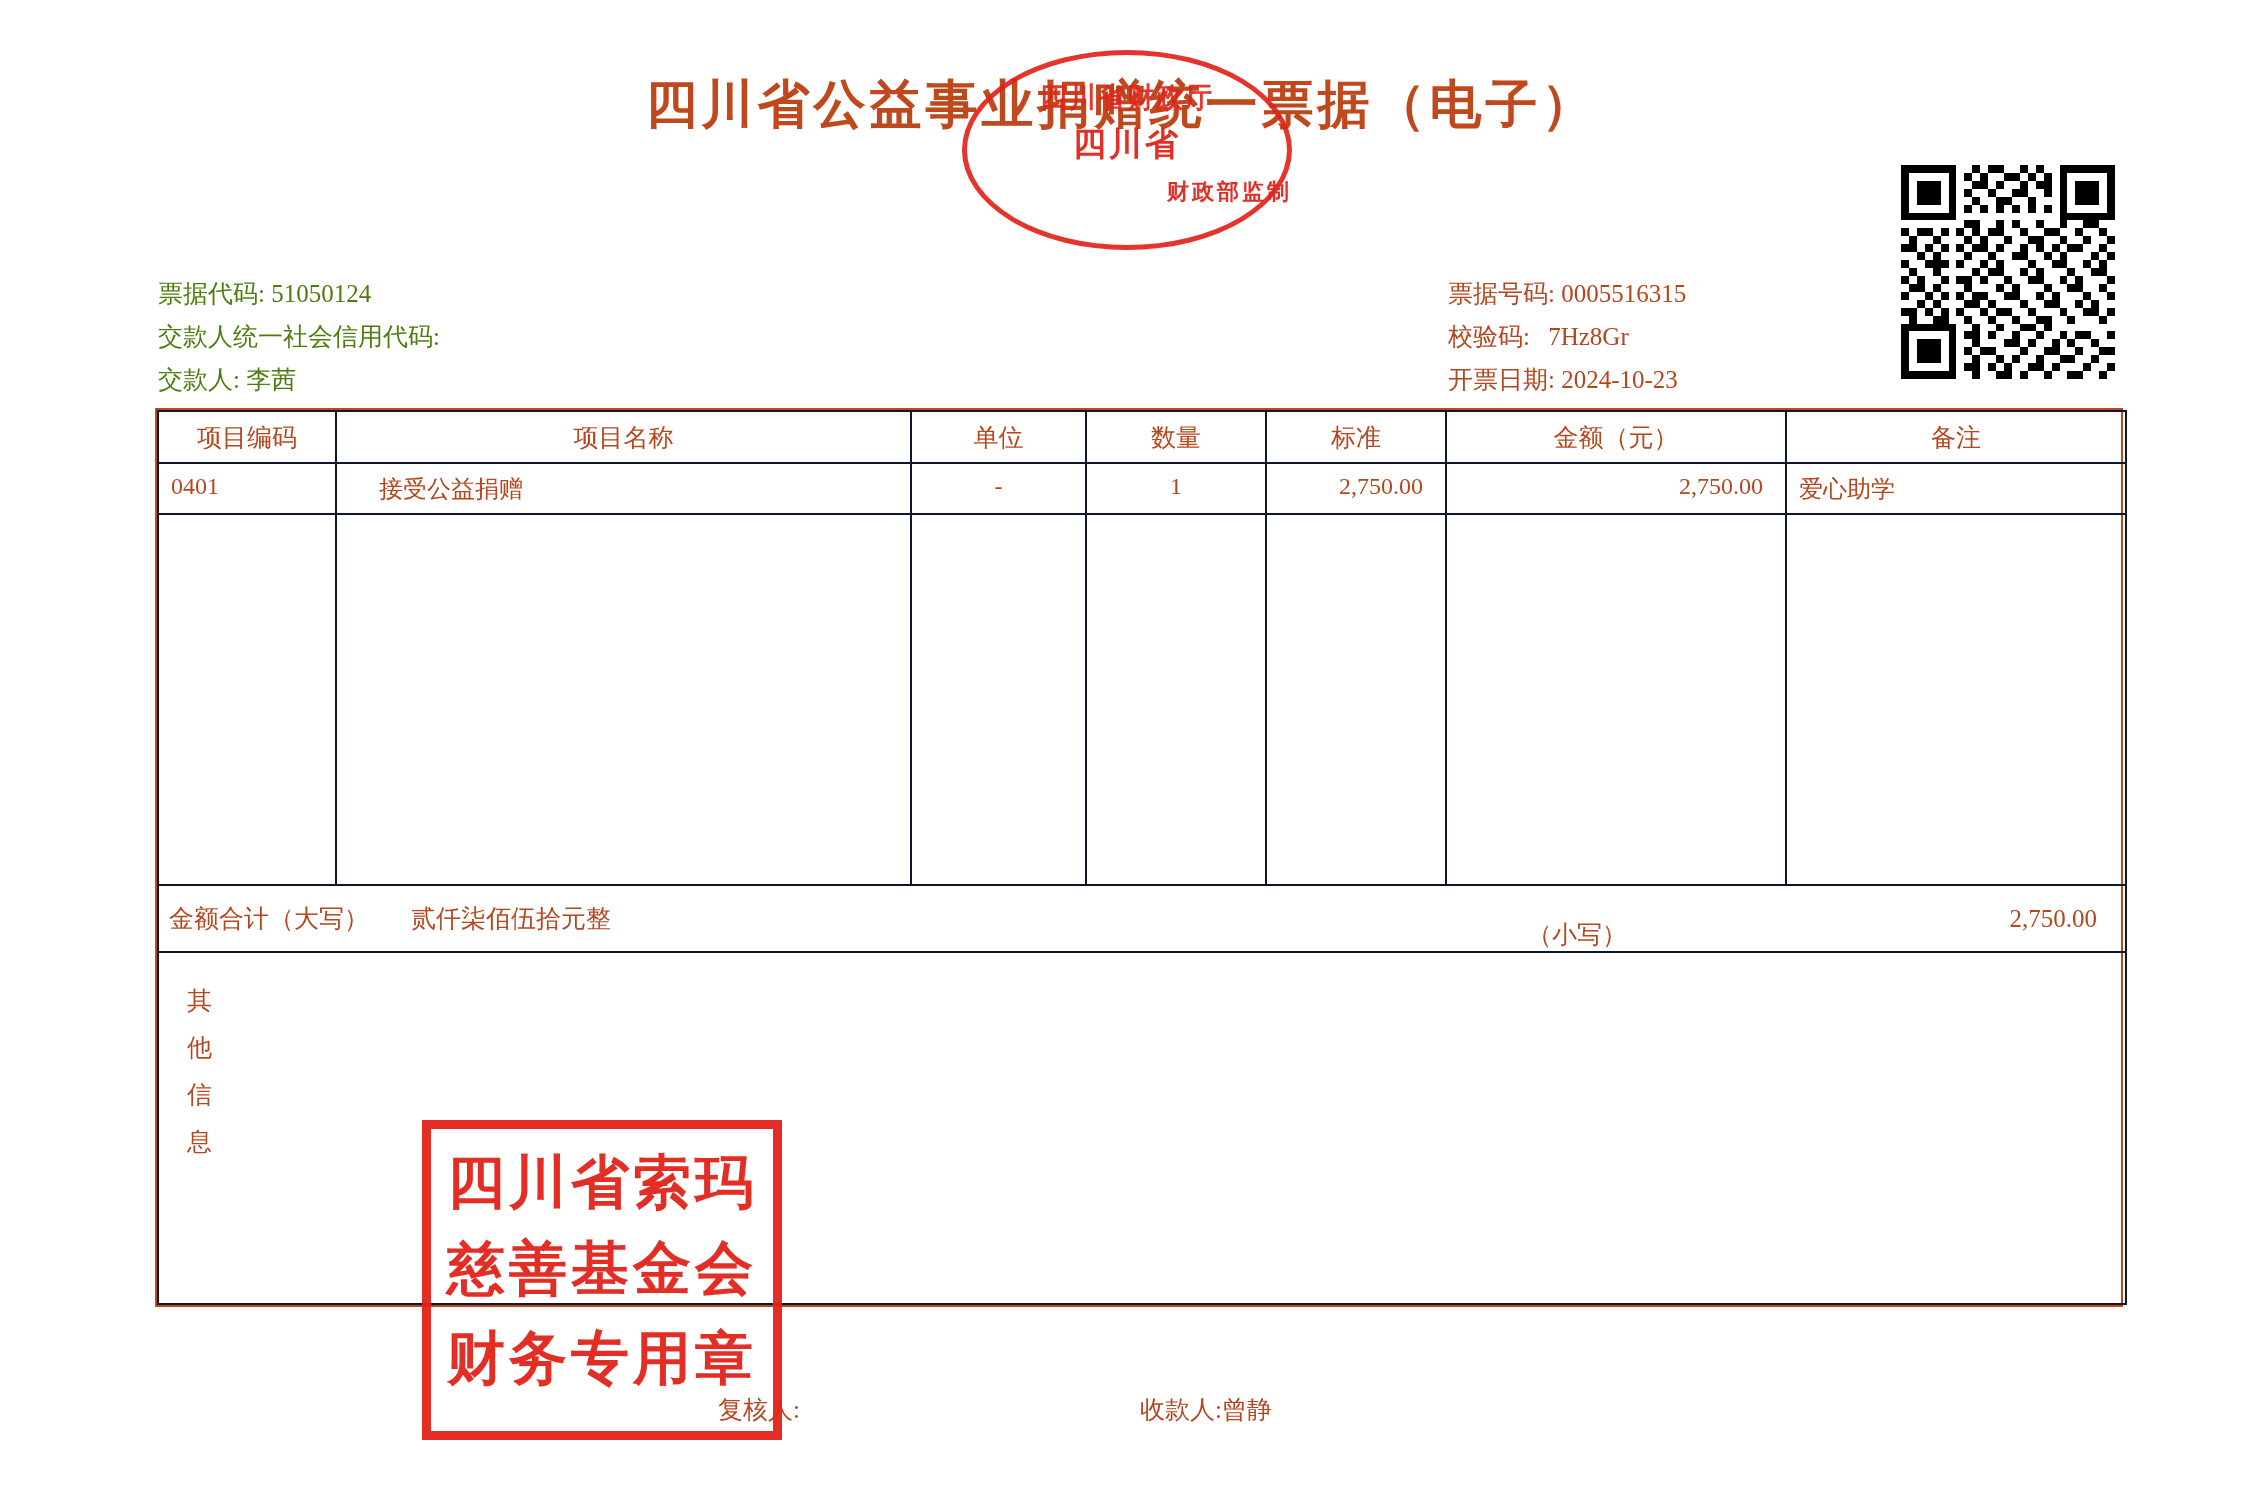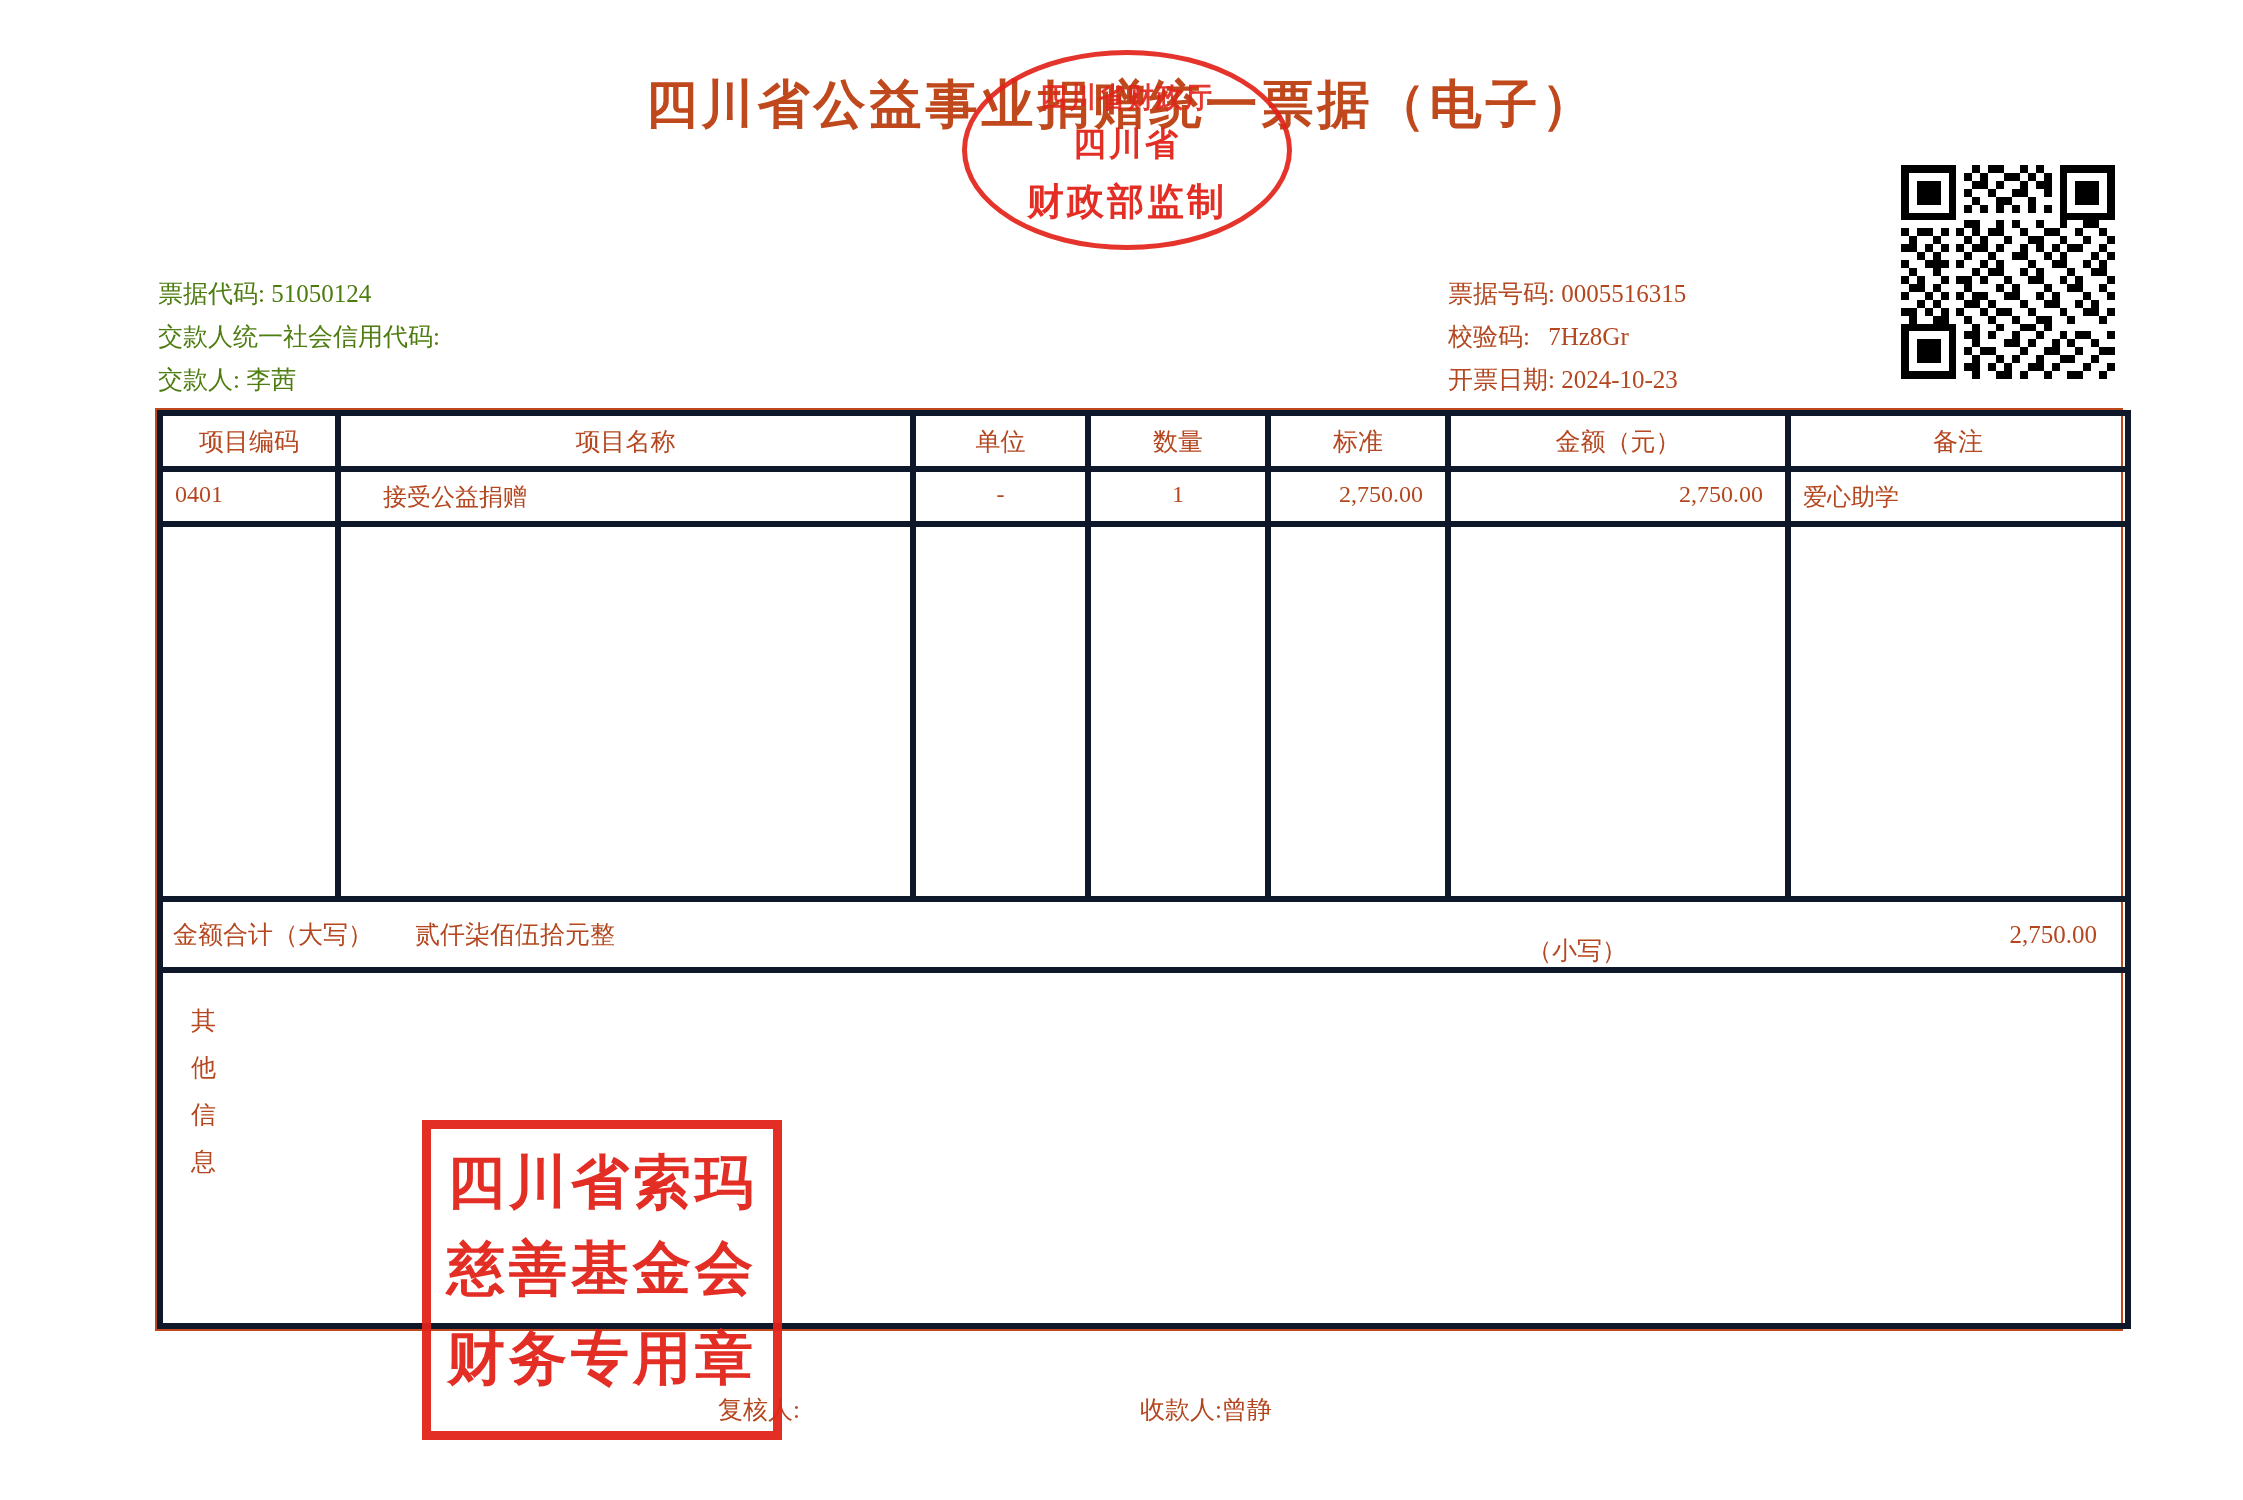--- a/index.html
+++ b/index.html
@@ -77,21 +77,21 @@
     width: 1968px;
     border: 2px solid #c0481d;
     box-sizing: border-box;
   }
   table {
     border-collapse: collapse;
     width: 100%;
     table-layout: fixed;
   }
   th, td {
-    border: 6px solid #0f172a;
+    border: 2px solid #0f172a;
     font-weight: normal;
     font-size: 24px;
     color: #b4471f;
     padding: 0;
   }
   thead th {
     height: 50px;
     text-align: center;
     font-size: 25px;
   }
@@ -216,22 +216,22 @@
     font-size: 33px;
     font-weight: bold;
     color: #e2231a;
     letter-spacing: 3px;
     opacity: .95;
   }
   .seal-oval .bot-text {
     position: absolute;
     left: 0; top: 127px;
     width: 330px;
-    text-align: center;
-    font-size: 37px;
+    text-align: right;
+    font-size: 22px;
     font-weight: bold;
     color: #e2231a;
     letter-spacing: 3px;
     opacity: .95;
   }
 
   .seal-square {
     position: absolute;
     left: 422px;
     top: 1120px;

